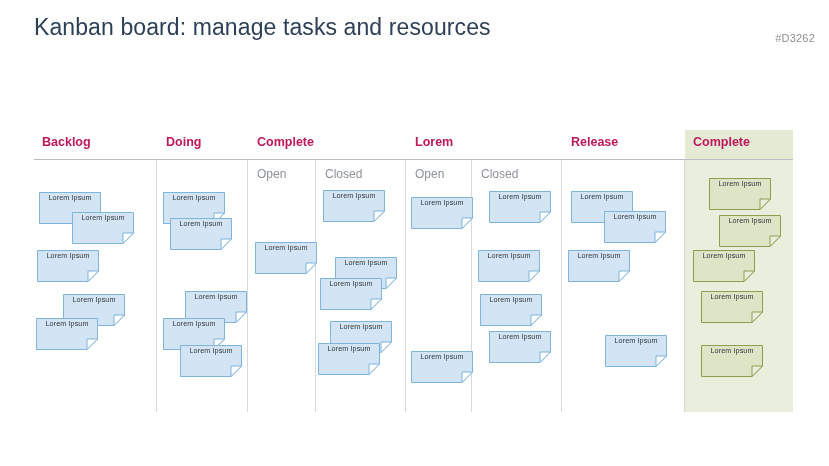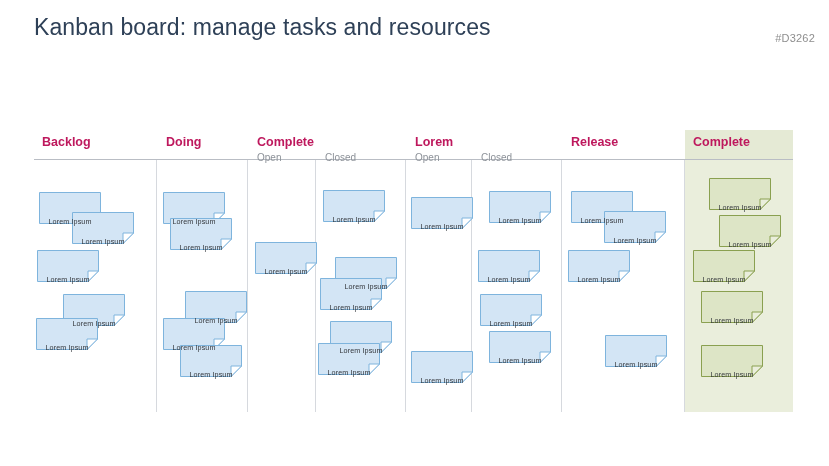--- a/index.html
+++ b/index.html
@@ -61,22 +61,22 @@
   .col-title {
     position: absolute;
     top: 5px;
     font-size: 12.5px;
     font-weight: bold;
     color: #be185d;
     white-space: nowrap;
   }
   .sub-title {
     position: absolute;
-    top: 22px;
-    font-size: 10px;
+    top: 37px;
+    font-size: 12px;
     color: #8d9299;
     white-space: nowrap;
   }
 
   
   #complete-panel {
     position: absolute;
     left: 660px;
     top: 0;
     width: 108px;
@@ -97,21 +97,21 @@
     position: absolute;
     width: 62px;
     height: 32px;
     box-sizing: border-box;
     font-size: 7.2px;
     color: #33363b;
     letter-spacing: .1px;
     display: flex;
     align-items: flex-start;
     justify-content: center;
-    padding-top: 25px;
+    padding-top: 1px;
     white-space: nowrap;
   }
   .card .fold-svg {
     position: absolute;
     left: 0;
     top: 0;
     width: 62px;
     height: 32px;
   }
   .card .label {

